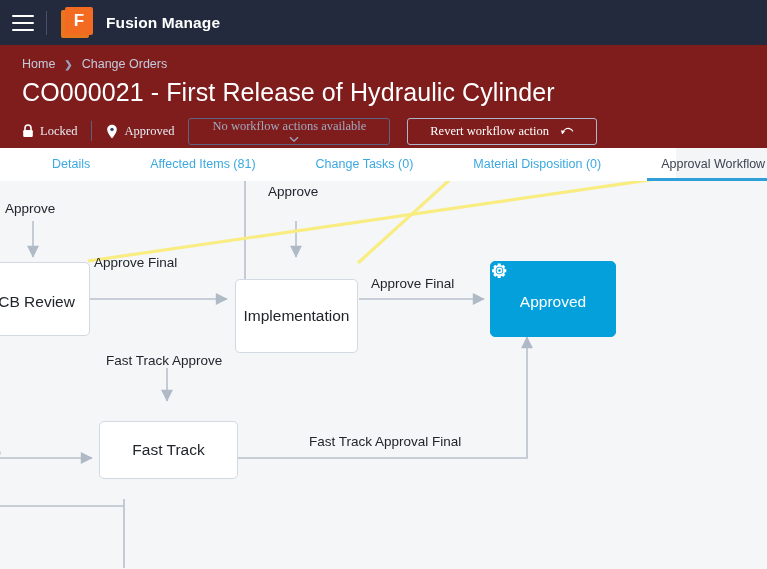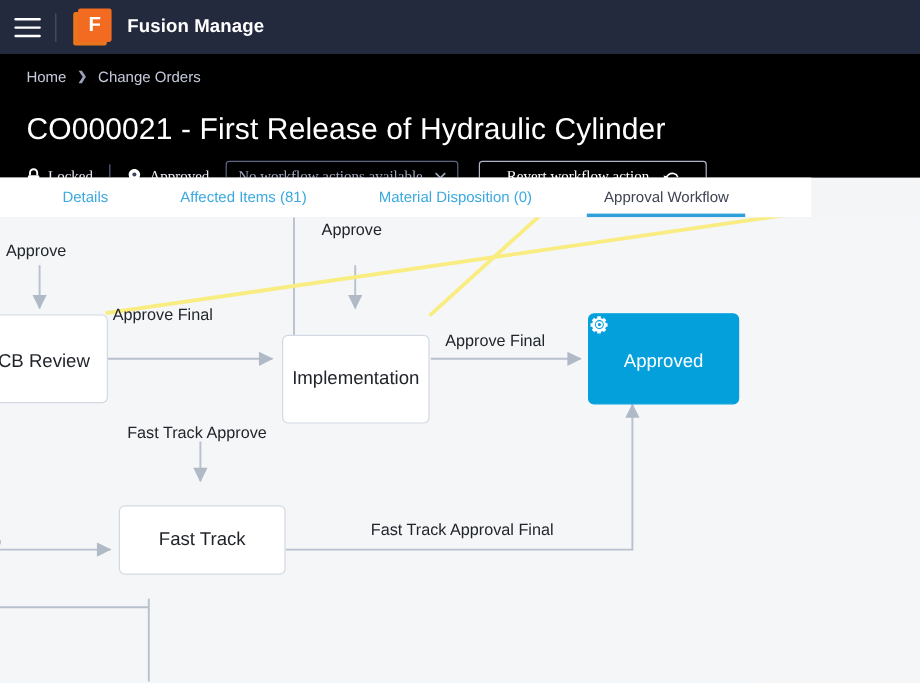--- a/index.html
+++ b/index.html
@@ -89,21 +89,21 @@
     font-weight: bold;
     letter-spacing: 0.1px;
   }
 
   
   .header {
     position: absolute;
     left: 0; top: 45px;
     width: 767px;
     height: 103px;
-    background: #000000;
+    background: #7f1d1d;
     box-sizing: border-box;
     padding-left: 22px;
   }
   .breadcrumb {
     display: flex;
     align-items: center;
     font-size: 12.5px;
     color: #b6bdd0;
     padding-top: 12px;
   }
@@ -114,21 +114,21 @@
   .crumb-sep {
     margin: 0 9px;
     font-size: 10px;
     color: #9aa2ba;
     font-weight: bold;
   }
   .page-title {
     color: #ffffff;
     font-size: 25px;
     font-weight: normal;
-    margin-top: 23px;
+    margin-top: 7px;
     letter-spacing: 0.1px;
     white-space: nowrap;
   }
   .status-row {
     display: flex;
     align-items: center;
     margin-top: 11px;
     height: 26px;
     font-family: Liberation Serif, serif;
   }
@@ -151,25 +151,26 @@
     margin: 0 14px;
   }
   .wf-select {
     margin-left: 14px;
     height: 25px;
     border: 1px solid #5d6party;
     border: 1px solid #5d6582;
     border-radius: 3px;
     display: flex;
     align-items: center;
-    padding: 0 9px;
+    padding: 0 23px;
     color: #a2aabf;
     font-size: 12.5px;
     white-space: nowrap;
     cursor: default;
+    flex-direction: column;
   }
   .wf-select .chev {
     margin-left: 10px;
     font-size: 10px;
     color: #a2aabf;
   }
   .wf-btn {
     margin-left: 17px;
     height: 25px;
     border: 1px solid #aeb6cc;
@@ -348,20 +349,21 @@
           </svg>
         </span>
       </div>
 
     </div>
   </div>
 
   <div class="tabbar">
     <div class="tab">Details</div>
     <div class="tab">Affected Items (81)</div>
+    <div class="tab">Change Tasks (0)</div>
     <div class="tab">Material Disposition (0)</div>
     <div class="tab active">Approval Workflow</div>
   </div>
 
   <div class="canvas">
 
     <svg width="767" height="388">
       <defs>
         <marker id="ah" markerWidth="9" markerHeight="9" refX="7.5" refY="4.5" orient="auto">
           <path d="M0.5,0.8 L8,4.5 L0.5,8.2 z" fill="#b0b9c6"></path>

